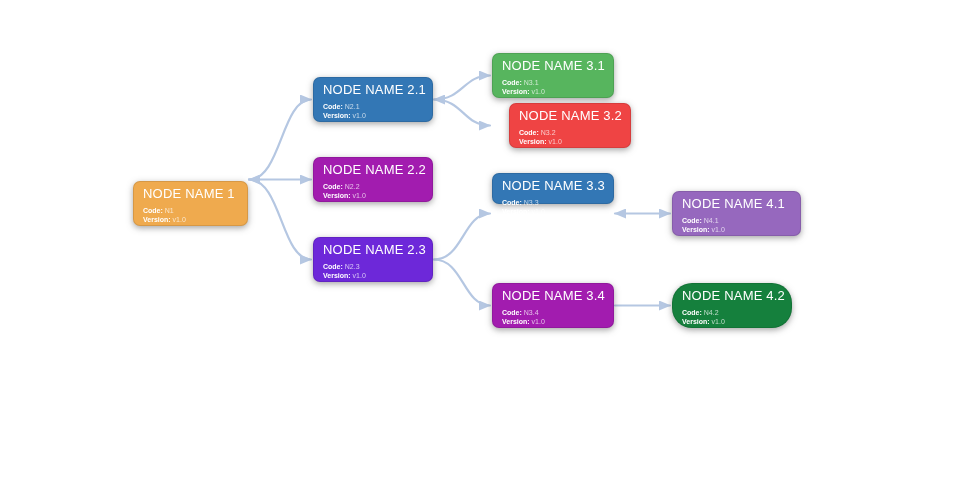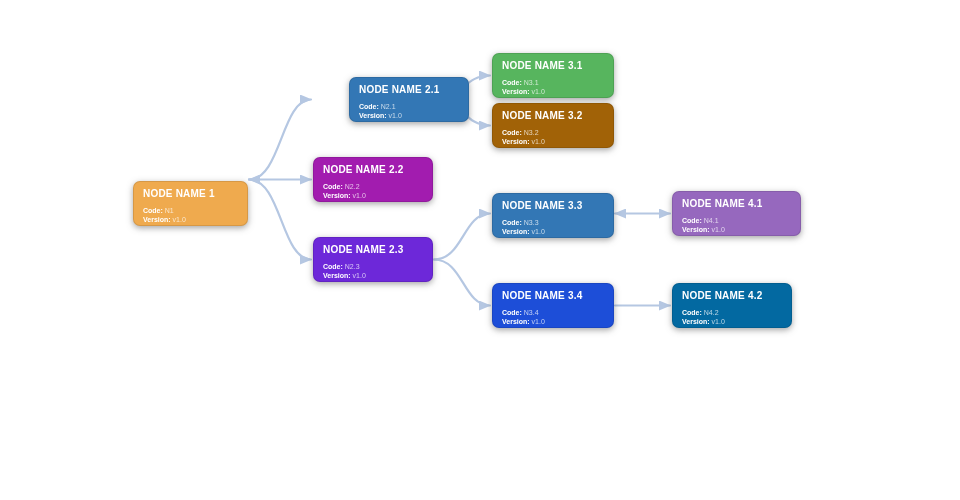--- a/index.html
+++ b/index.html
@@ -23,22 +23,22 @@
   .node {
     position: absolute;
     border-radius: 7px;
     padding: 7px 8px 6px 9px;
     color: #ffffff;
     box-shadow: 0 2px 6px rgba(90,90,90,0.55);
     border: 1px solid rgba(0,0,0,0.10);
     cursor: pointer;
   }
   .node .title {
-    font-size: 10px;
-    font-weight: bold;
+    font-size: 13px;
+    font-weight: normal;
     letter-spacing: 0.2px;
     line-height: 9px;
     white-space: nowrap;
     display: block;
     margin-bottom: 8px;
   }
   .node .meta-line {
     font-size: 7px;
     line-height: 9px;
     white-space: nowrap;
@@ -75,21 +75,21 @@
     <span class="title">NODE NAME 1</span>
     <span class="meta-line">
       <span class="meta-label">Code:</span>
       <span class="meta-value">N1</span>
     </span>
     <span class="meta-line">
       <span class="meta-label">Version:</span>
       <span class="meta-value">v1.0</span>
     </span>
   </div>
-      <div class="node" style="left: 313px; top: 77px; width: 120px; height: 45px; background: rgb(51, 119, 181); margin-left: 36px;">
+      <div class="node" style="left: 313px; top: 77px; width: 120px; height: 45px; background: rgb(51, 119, 181);">
     <span class="title">NODE NAME 2.1</span>
     <span class="meta-line">
       <span class="meta-label">Code:</span>
       <span class="meta-value">N2.1</span>
     </span>
     <span class="meta-line">
       <span class="meta-label">Version:</span>
       <span class="meta-value">v1.0</span>
     </span>
   </div>
@@ -119,43 +119,43 @@
     <span class="title">NODE NAME 3.1</span>
     <span class="meta-line">
       <span class="meta-label">Code:</span>
       <span class="meta-value">N3.1</span>
     </span>
     <span class="meta-line">
       <span class="meta-label">Version:</span>
       <span class="meta-value">v1.0</span>
     </span>
   </div>
-      <div class="node" style="left: 492px; top: 103px; width: 122px; height: 45px; background: #a16207;">
+      <div class="node" style="left: 509px; top: 103px; width: 122px; height: 45px; background: #ef4444;">
     <span class="title">NODE NAME 3.2</span>
     <span class="meta-line">
       <span class="meta-label">Code:</span>
       <span class="meta-value">N3.2</span>
     </span>
     <span class="meta-line">
       <span class="meta-label">Version:</span>
       <span class="meta-value">v1.0</span>
     </span>
   </div>
-      <div class="node" style="left: 492px; top: 193px; width: 122px; height: 45px; background: rgb(51, 119, 181);">
+      <div class="node" style="left: 492px; top: 173px; width: 122px; height: 31px; background: rgb(51, 119, 181);">
     <span class="title">NODE NAME 3.3</span>
     <span class="meta-line">
       <span class="meta-label">Code:</span>
       <span class="meta-value">N3.3</span>
     </span>
     <span class="meta-line">
       <span class="meta-label">Version:</span>
       <span class="meta-value">v1.0</span>
     </span>
   </div>
-      <div class="node" style="left: 492px; top: 283px; width: 122px; height: 45px; background: #1d4ed8;">
+      <div class="node" style="left: 492px; top: 283px; width: 122px; height: 45px; background: #a21caf;">
     <span class="title">NODE NAME 3.4</span>
     <span class="meta-line">
       <span class="meta-label">Code:</span>
       <span class="meta-value">N3.4</span>
     </span>
     <span class="meta-line">
       <span class="meta-label">Version:</span>
       <span class="meta-value">v1.0</span>
     </span>
   </div>
@@ -163,21 +163,21 @@
     <span class="title">NODE NAME 4.1</span>
     <span class="meta-line">
       <span class="meta-label">Code:</span>
       <span class="meta-value">N4.1</span>
     </span>
     <span class="meta-line">
       <span class="meta-label">Version:</span>
       <span class="meta-value">v1.0</span>
     </span>
   </div>
-      <div class="node" style="left: 672px; top: 283px; width: 120px; height: 45px; background: #0369a1;">
+      <div class="node" style="left: 672px; top: 283px; width: 120px; height: 45px; background: #15803d; border-radius: 20px;">
     <span class="title">NODE NAME 4.2</span>
     <span class="meta-line">
       <span class="meta-label">Code:</span>
       <span class="meta-value">N4.2</span>
     </span>
     <span class="meta-line">
       <span class="meta-label">Version:</span>
       <span class="meta-value">v1.0</span>
     </span>
   </div>

